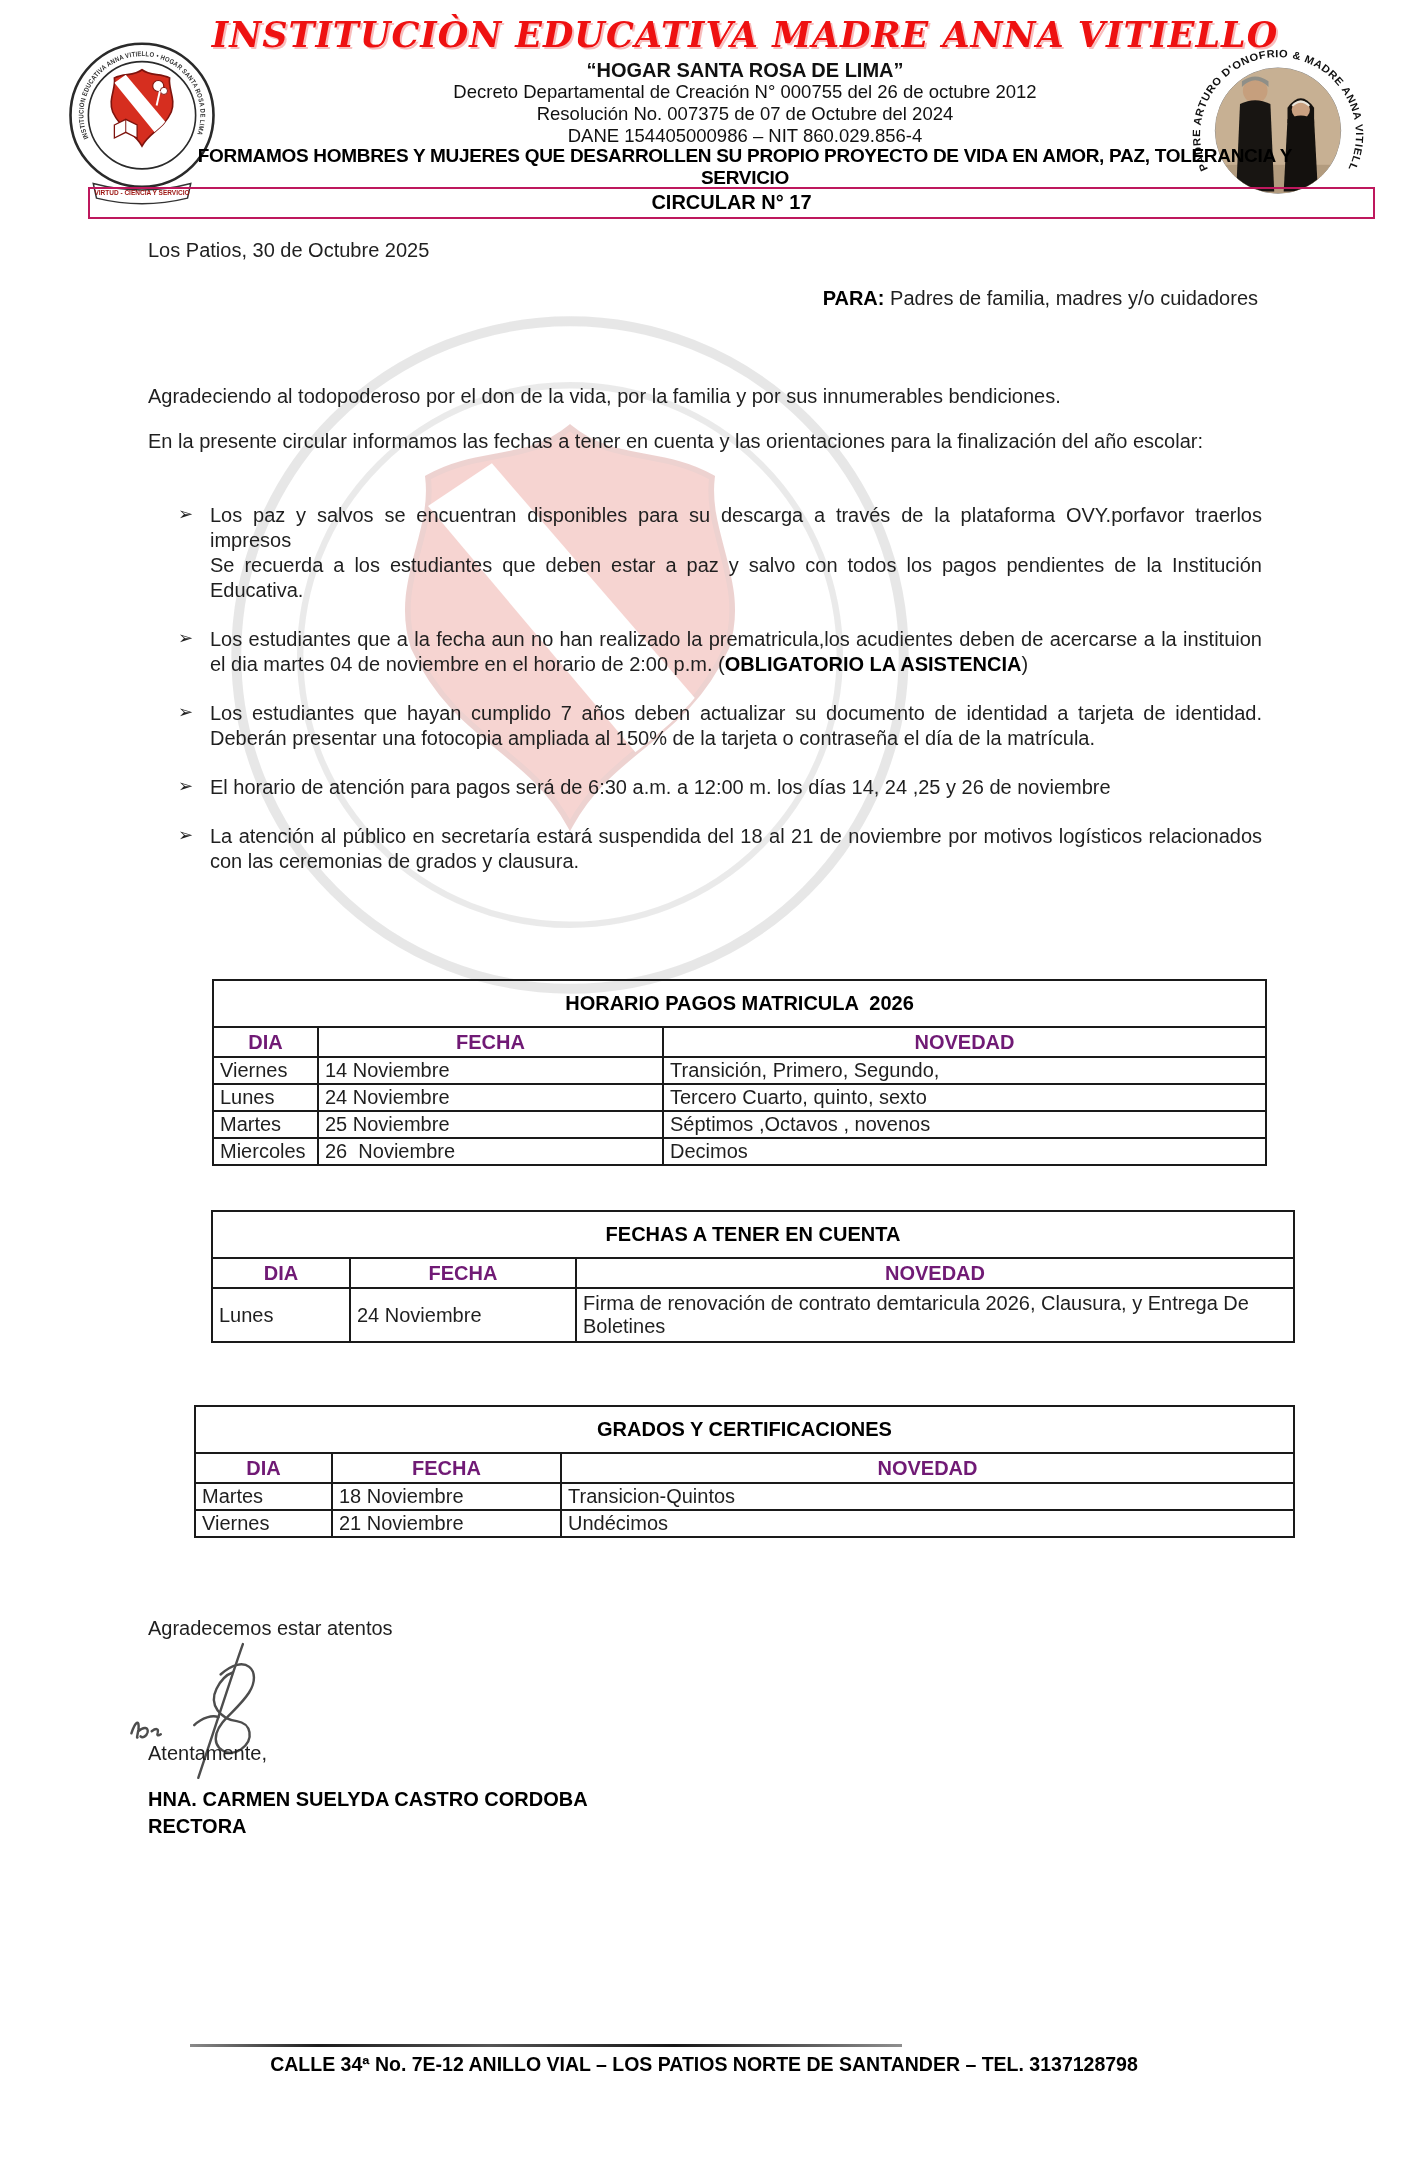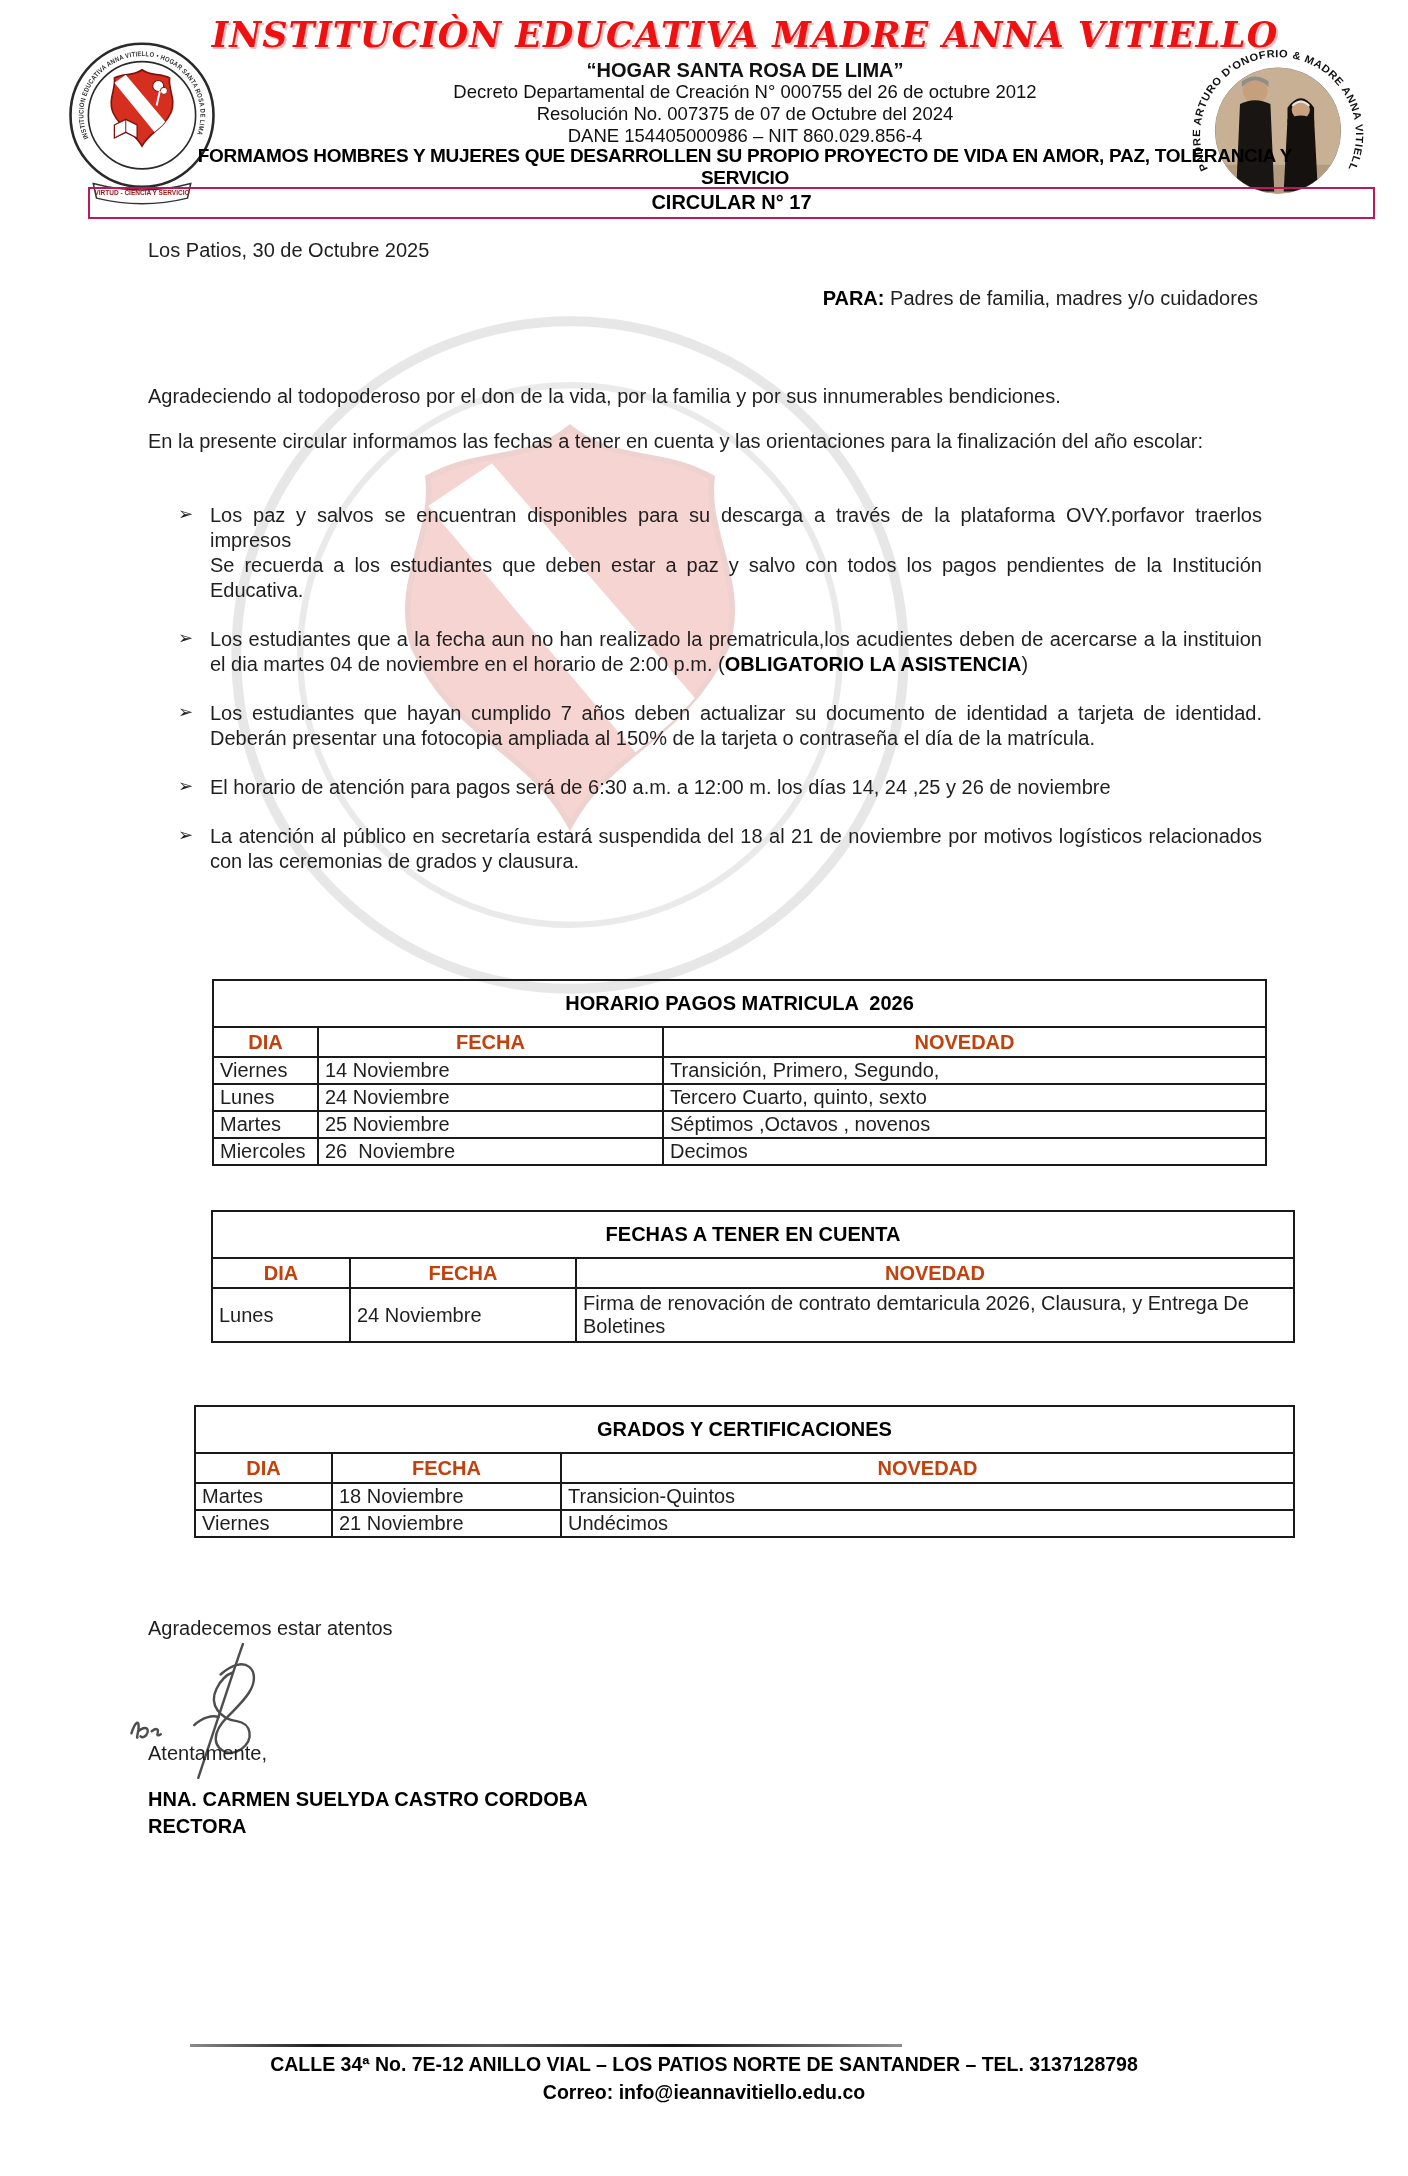--- a/index.html
+++ b/index.html
@@ -30,21 +30,21 @@
   ul.bullets{position:absolute;left:178px;top:503px;width:1084px;margin:0;padding:0;list-style:none;}
   ul.bullets li{position:relative;padding-left:32px;margin:0 0 24px 0;}
   ul.bullets .arrow{position:absolute;left:0;top:-1px;font-size:18px;color:#222;}
   ul.bullets p{margin:0;}
 
   
   table.doc{position:absolute;border-collapse:collapse;table-layout:fixed;background:transparent;margin-top:32px;}
   table.doc td,table.doc th{border:2px solid #1a1a1a;font-size:20px;padding:0 6px;
       vertical-align:middle;white-space:pre-wrap;overflow:hidden;}
   .t-title{font-weight:bold;text-align:center;font-size:21px;height:45px;color:#000;}
-  .t-head th{font-weight:bold;text-align:center;height:28px;color:#c2410c;}
+  .t-head th{font-weight:bold;text-align:center;height:28px;color:#701a75;}
   .t-row td{height:25px;text-align:left;}
   .t-row-tall td{height:52px;text-align:left;vertical-align:bottom;padding-bottom:2px;}
 
   
   .foot-rule{position:absolute;left:190px;top:2044px;width:712px;height:3px;
       background:linear-gradient(90deg,#8a8a8a 0%,#1c1c1c 18%,#555 42%,#161616 68%,#8f8f8f 100%);}
   .foot-text{position:absolute;left:0;width:1408px;text-align:center;font-weight:bold;font-size:19.5px;color:#000;}
 
   
   .watermark{position:absolute;left:215px;top:300px;width:710px;height:710px;opacity:0.20;pointer-events:none;}
@@ -267,15 +267,14 @@
       <path d="M118 8 C110 30 92 86 74 140"></path>
     </g>
   </svg>
 
   <div class="abs bt" style="left:148px;top:1741px;">Atentamente,</div>
   <div class="abs bt bl" style="left:148px;top:1787px;">HNA. CARMEN SUELYDA CASTRO CORDOBA</div>
   <div class="abs bt bl" style="left:148px;top:1814px;">RECTORA</div>
 
   <div class="foot-rule"></div>
   <div class="foot-text" style="top:2053px;">CALLE 34ª No. 7E-12 ANILLO VIAL – LOS PATIOS NORTE DE SANTANDER – TEL. 3137128798</div>
-  <div class="foot-text" style="top:2081px;">Correo: info@ieannavitiello.edu.co</div>
 
 </div>
 
 </body></html>

